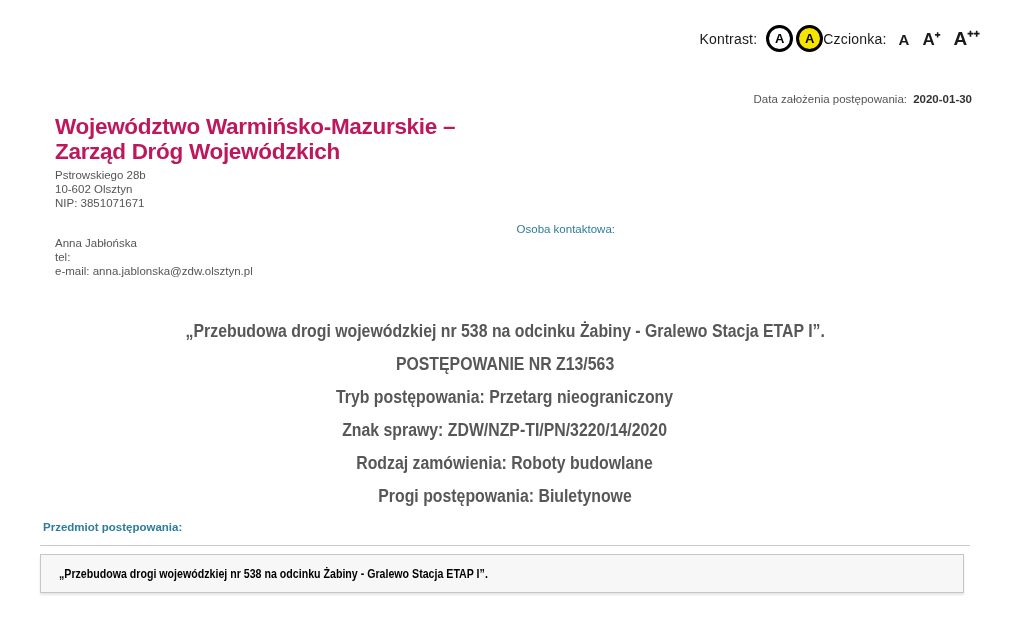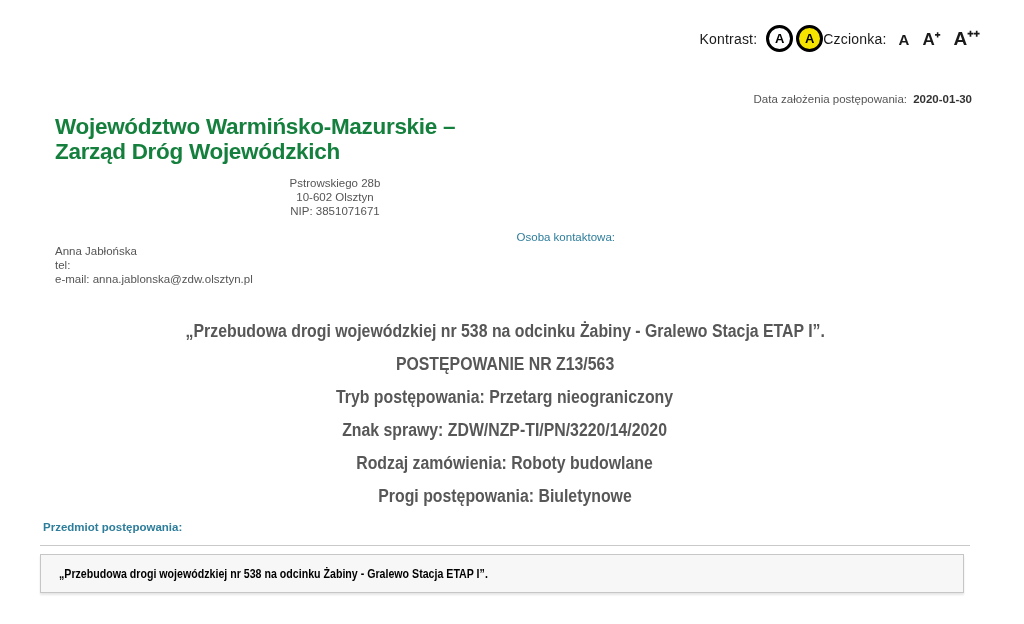--- a/index.html
+++ b/index.html
@@ -33,24 +33,24 @@
   
   .date-line {
     position:absolute; top:93px; right:52px;
     font-size:11.5px; color:#555;padding-left:48px;
   }
   .date-line b { color:#333; margin-left:3px; }
 
   
   .org { position:absolute; left:55px; top:114px; width:560px; }
   .org-name {
-    font-size:22.5px; font-weight:700; color:#15803d;
+    font-size:22.5px; font-weight:700; color:#be185d;
     line-height:25px; letter-spacing:-0.3px;
   }
-  .org-address { margin-top:12px; font-size:11.5px; line-height:14px; color:#555;text-align:center; }
+  .org-address { margin-top:4px; font-size:11.5px; line-height:14px; color:#555; }
   .org-contact { margin-top:12px; font-size:11.5px; line-height:14px; color:#555; }
   .teal { color:#2d7d9b;text-align:right; }
 
   
   .headings {
     position:absolute; left:40px; right:54px; top:321px;
     text-align:center;
   }
   .heading-line {
     font-size:18px; font-weight:700; color:#575757;

